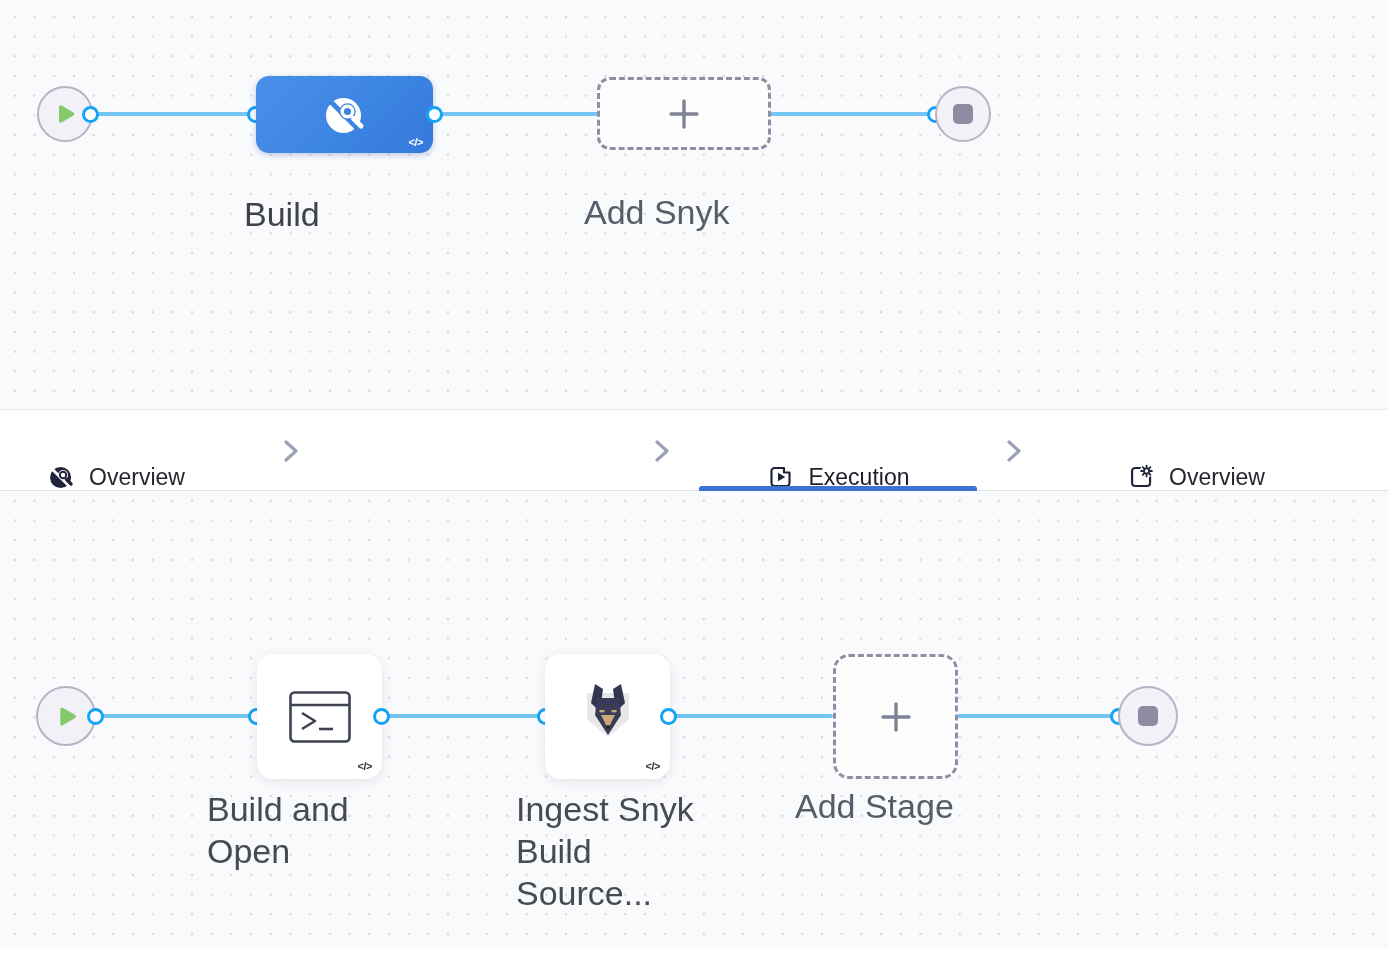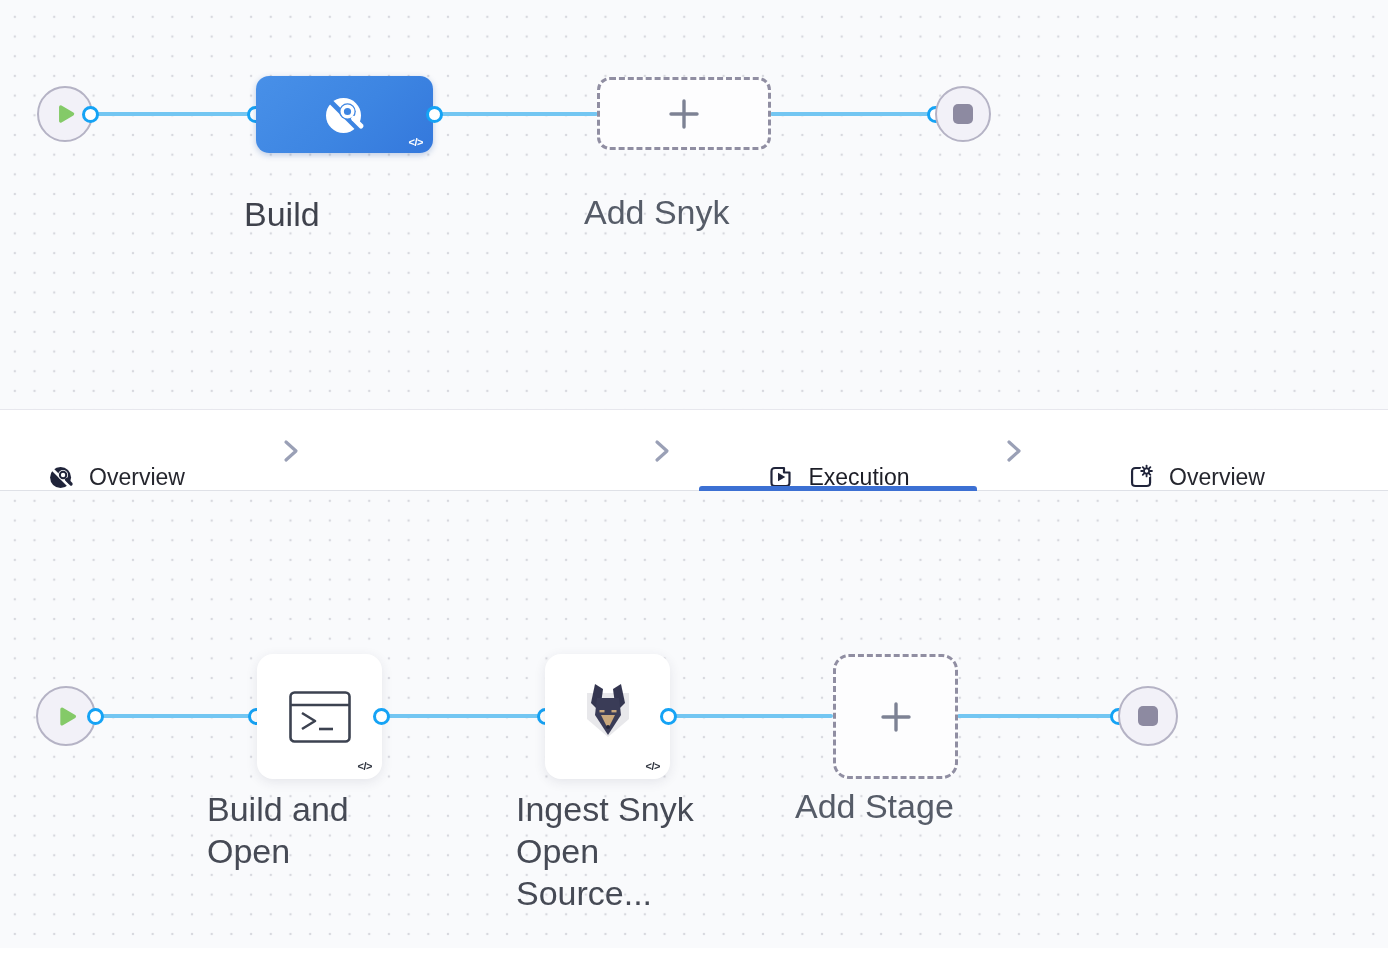--- a/index.html
+++ b/index.html
@@ -221,19 +221,19 @@
       </svg>
     </div>
 
     <div class="dot" style="left:1109.5px;top:216.5px"></div>
 
     <div class="term-node term-lg" style="left:1118px;top:195px">
       <div class="stop-square"></div>
     </div>
 
     <div class="node-label lbl-mid" style="left:207px;top:297px;width:220px">Build and Open</div>
-    <div class="node-label lbl-mid" style="left:516px;top:297px;width:182px">Ingest Snyk Open Source...</div>
+    <div class="node-label lbl-mid" style="left:516px;top:297px;width:182px">Ingest Snyk Build Source...</div>
     <div class="node-label lbl-gray" style="left:795px;top:294px;width:200px">Add Stage</div>
 
     <div class="bottom-strip"></div>
   </div>
 
 </div>
 
 </body></html>

